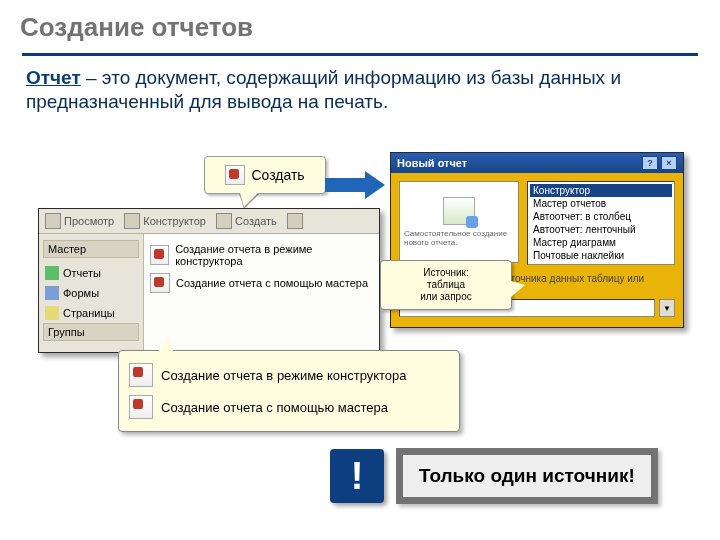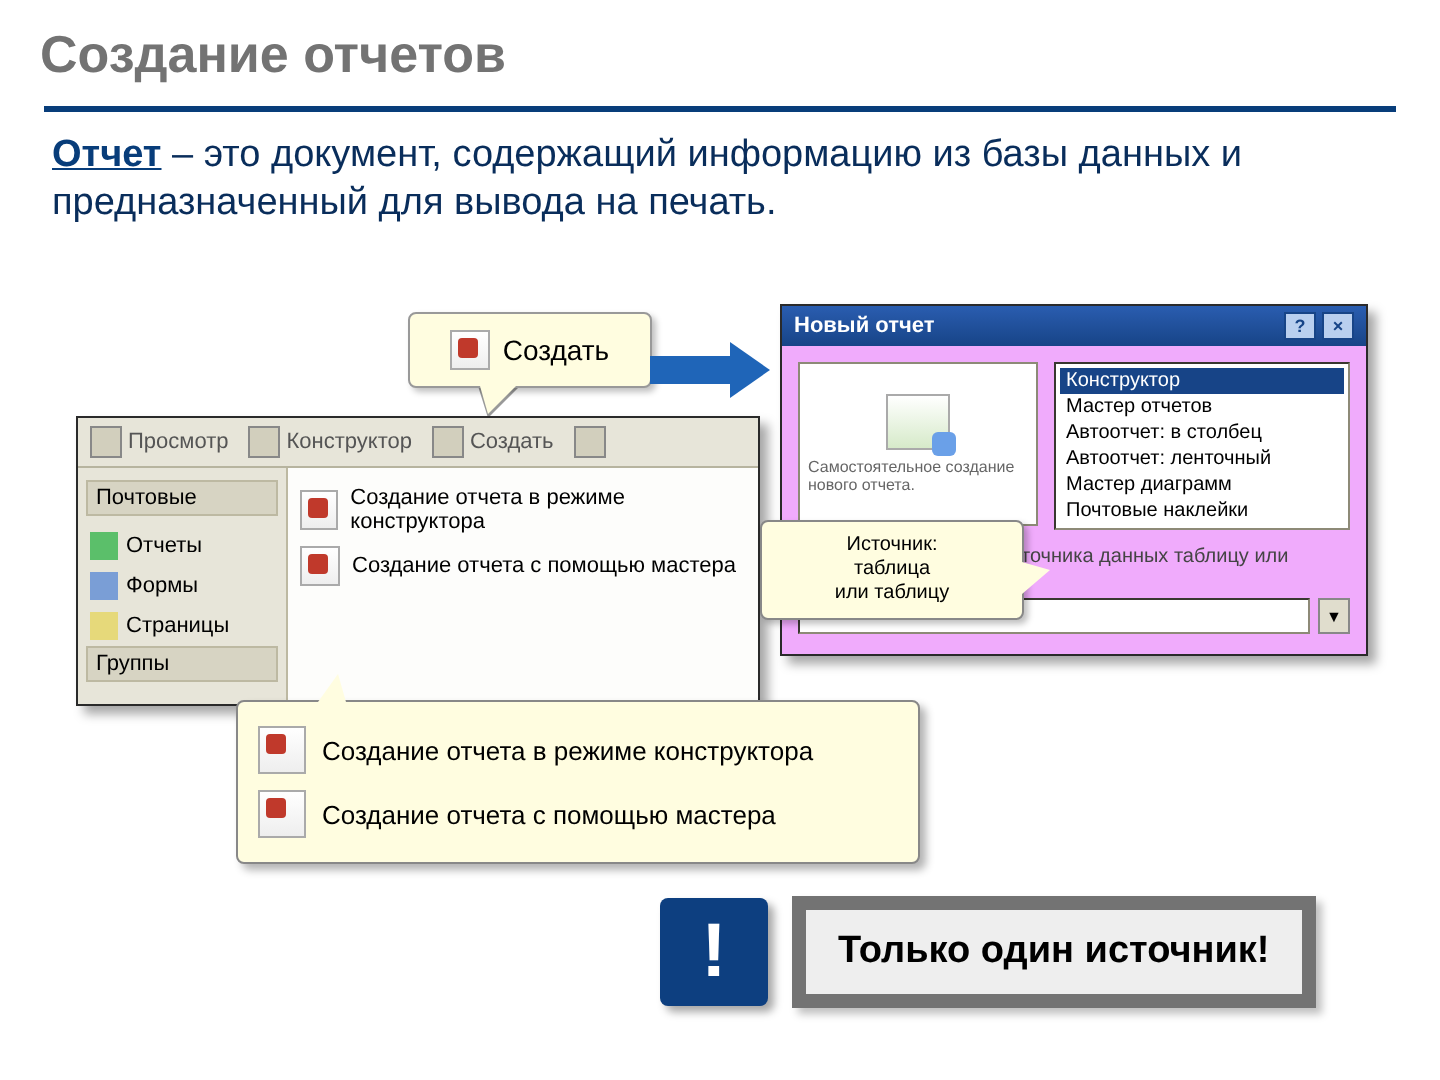--- a/index.html
+++ b/index.html
@@ -149,21 +149,21 @@
     border-bottom:16px solid #888;
     border-left:11px solid transparent;
     border-right:5px solid transparent;
     z-index:-1;
   }
 
   
   .newdlg {
     position:absolute; left:390px; top:152px;
     width:292px;
-    background:#f0abfc;
+    background:#eab308;
     border:1px solid #2a2a2a;
     box-shadow:4px 4px 5px rgba(0,0,0,.35);
   }
   .newdlg .titlebar {
     background:linear-gradient(#2a5db0,#174487);
     color:#fff; font-size:11px; font-weight:bold;
     padding:3px 6px;
     display:flex; justify-content:space-between; align-items:center;
   }
   .newdlg .titlebar .ctrls { display:flex; gap:3px;}
@@ -269,21 +269,21 @@
     <span>
         <span class="sq"></span>
         <span>Создать</span>
       </span>
     <span>
         <span class="sq"></span>
       </span>
   </div>
   <div class="body">
     <div class="nav">
-      <div class="grp">Почтовые</div>
+      <div class="grp">Мастер</div>
       <div class="item">
           <span class="ico ico-reports"></span>
           <span>Отчеты</span>
         </div>
       <div class="item">
           <span class="ico ico-forms"></span>
           <span>Формы</span>
         </div>
       <div class="item">
           <span class="ico ico-pages"></span>
@@ -346,19 +346,19 @@
       <span style="width:14px;height:16px;border:1px solid #888;background:#e0ddcd;font-size:8px;display:flex;align-items:center;justify-content:center;">▼</span>
     </div>
   </div>
 </div>
 
 <div class="srccall">
   <span class="tail-border"></span>
     <span class="tail"></span>
   <div>Источник:</div>
   <div>таблица</div>
-  <div>или таблицу</div>
+  <div>или запрос</div>
 </div>
 
 <div class="warnbox">
   <div class="badge">!</div>
   <div class="wtxt">Только один источник!</div>
 </div>
 
 </body></html>

